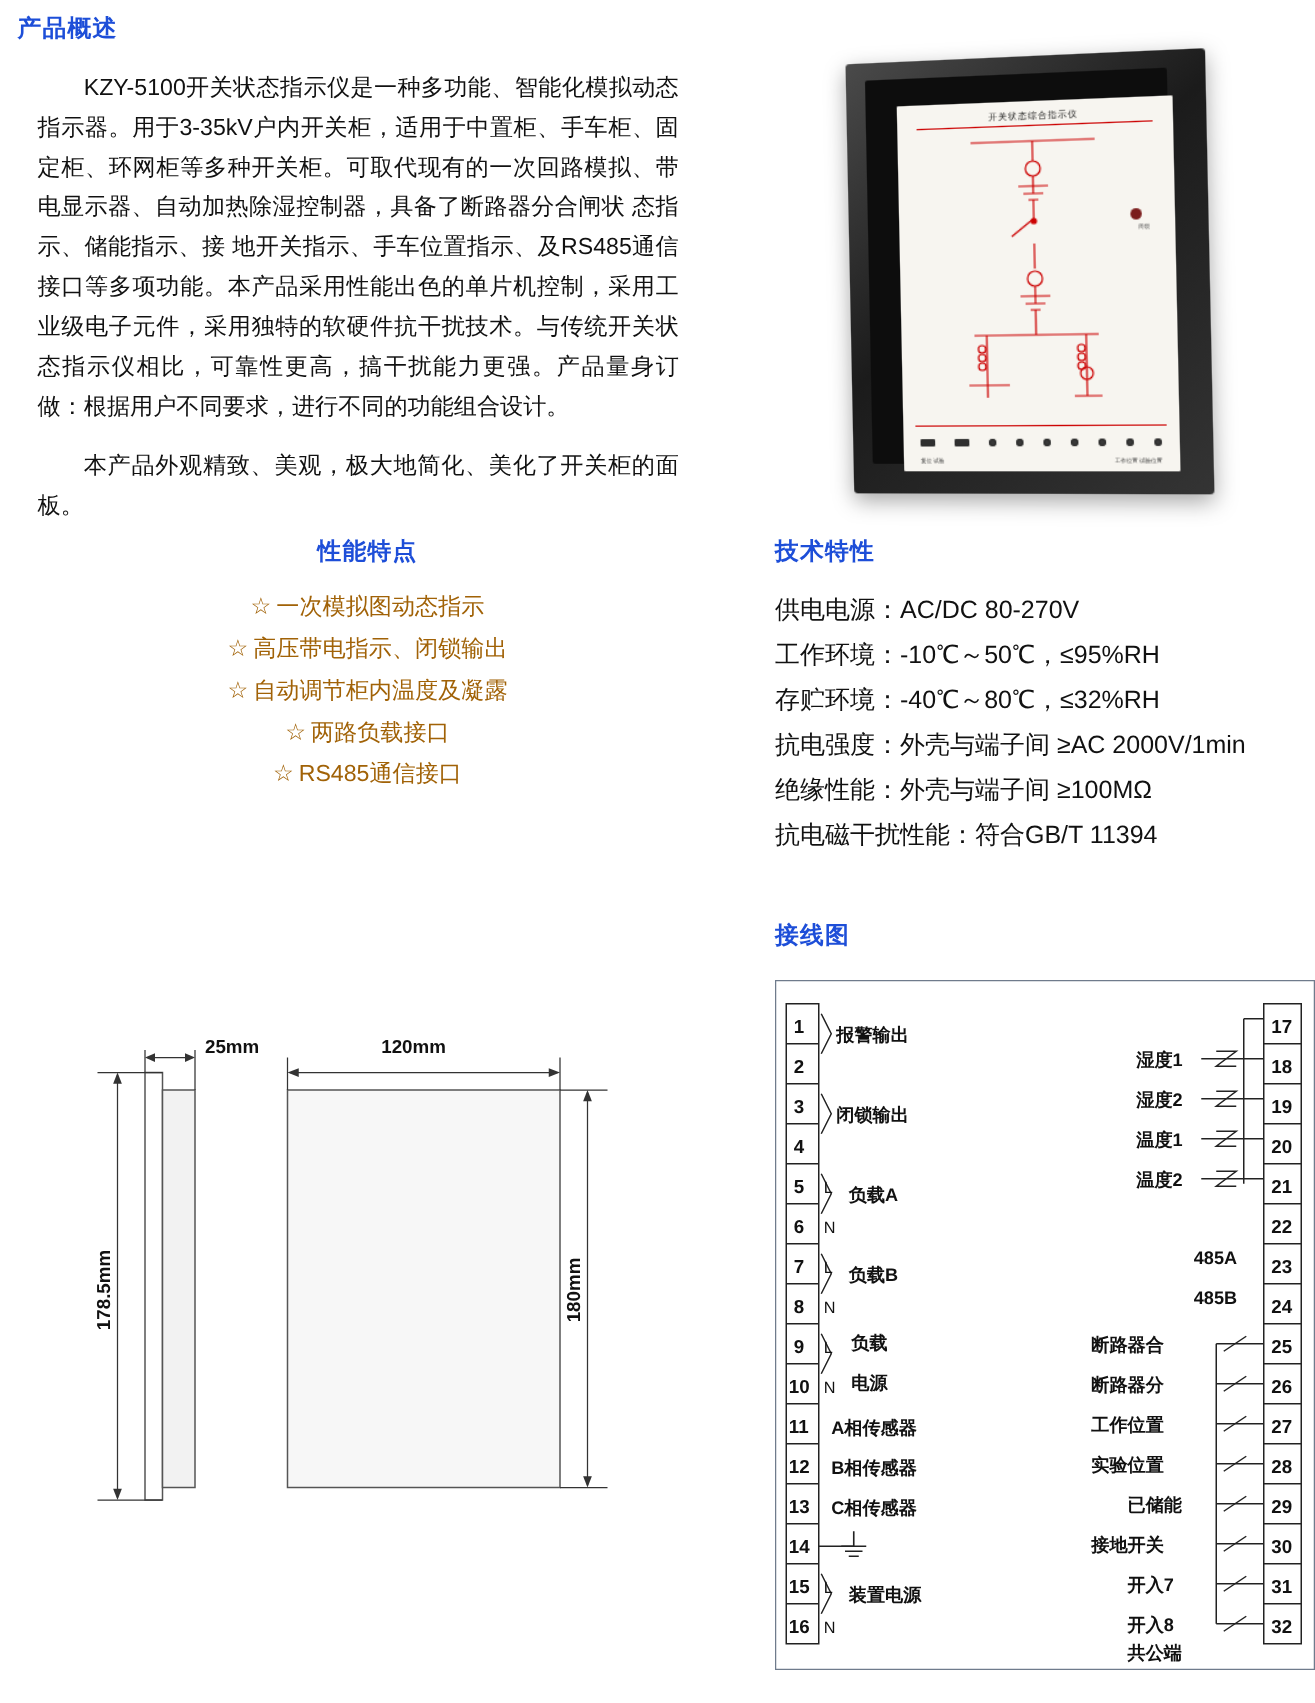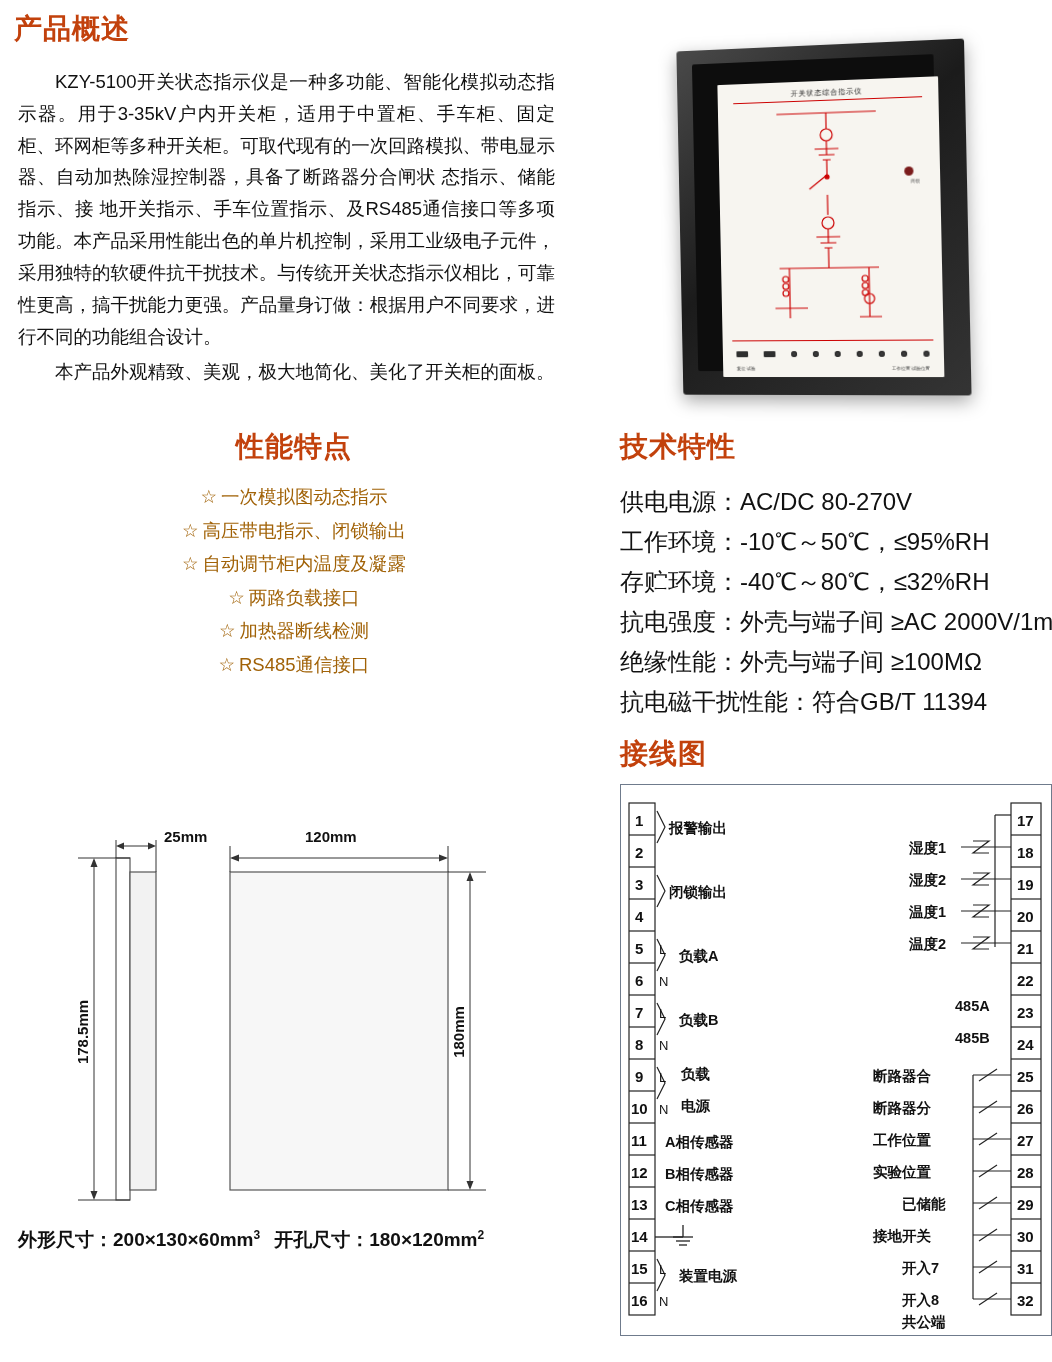--- a/index.html
+++ b/index.html
@@ -14,43 +14,43 @@
     font-family: "Liberation Sans", sans-serif;
     color: #1a1a1a;
     overflow: hidden;
   }
   .page {
     position: relative;
     width: 1052px;
     height: 1362px;
   }
   h2.section-title {
-    font-size: 28px;
+    font-size: 19px;
     font-weight: bold;
-    color: #c2410c;
+    color: #1d4ed8;
     margin: 0;
     letter-spacing: 1px;
   }
   
   .col-left {
     position: absolute;
     left: 14px;
     top: 10px;
     width: 560px;
   }
   .overview-body {
     margin-top: 18px;
     font-size: 18.5px;
     line-height: 1.72;
     color: #111;
     text-align: justify;
     width: 545px;
   }
   .overview-body p {
-    margin: 4px;
+    margin: 16px;
     text-indent: 2em;
   }
   .overview-body p + p {
     margin-top: 2px;
   }
 
   .perf {
     position: absolute;
     left: 14px;
     top: 428px;
@@ -93,21 +93,21 @@
     width: 14px;
   }
   .tech {
     position: absolute;
     left: 620px;
     top: 428px;
     width: 420px;
   }
   .tech-list {
     margin-top: 24px;
-    font-size: 24px;
+    font-size: 20px;
     line-height: 1.0;
   }
   .tech-list .item {
     margin-bottom: 16px;
     color: #111;
     white-space: nowrap;
   }
 
   .wiring {
     position: absolute;
@@ -349,23 +349,20 @@
       <div class="item">
         <span class="star">☆</span><span>高压带电指示、闭锁输出</span>
       </div>
       <div class="item">
         <span class="star">☆</span><span>自动调节柜内温度及凝露</span>
       </div>
       <div class="item">
         <span class="star">☆</span><span>两路负载接口</span>
       </div>
       <div class="item">
-        <span class="star">☆</span><span>加热器断线检测</span>
-      </div>
-      <div class="item">
         <span class="star">☆</span><span>RS485通信接口</span>
       </div>
     </div>
   </div>
 
   <div class="tech">
     <h2 class="section-title">技术特性</h2>
     <div class="tech-list">
       <div class="item">供电电源：AC/DC 80-270V</div>
       <div class="item">工作环境：-10℃～50℃，≤95%RH</div>
@@ -418,23 +415,20 @@
     <g stroke="#333" stroke-width="1" fill="none">
       <line x1="428" y1="72" x2="466" y2="72"></line>
       <line x1="428" y1="390" x2="466" y2="390"></line>
       <line x1="450" y1="74" x2="450" y2="388"></line>
       <polygon points="450,72 446.5,81 453.5,81" fill="#333" stroke="none"></polygon>
       <polygon points="450,390 446.5,381 453.5,381" fill="#333" stroke="none"></polygon>
     </g>
     <text class="dim-txt" x="444" y="232" transform="rotate(-90 444,232)" text-anchor="middle">180mm</text>
   </svg>
 
-  <div class="dim-caption">
-    <span>外形尺寸：</span><span>200×130×60mm</span><span class="sup">3</span><span class="gap"></span><span>开孔尺寸：</span><span>180×120mm</span><span class="sup">2</span>
-  </div>
 
   <div class="wiring">
     <h2 class="section-title">接线图</h2>
   </div>
 
   <div class="wiring-figure">
     <svg width="428" height="548" viewBox="0 0 428 548">
 
       <g stroke="#222" stroke-width="1.2" fill="none">
         <rect x="8" y="18" width="26" height="512"></rect>

